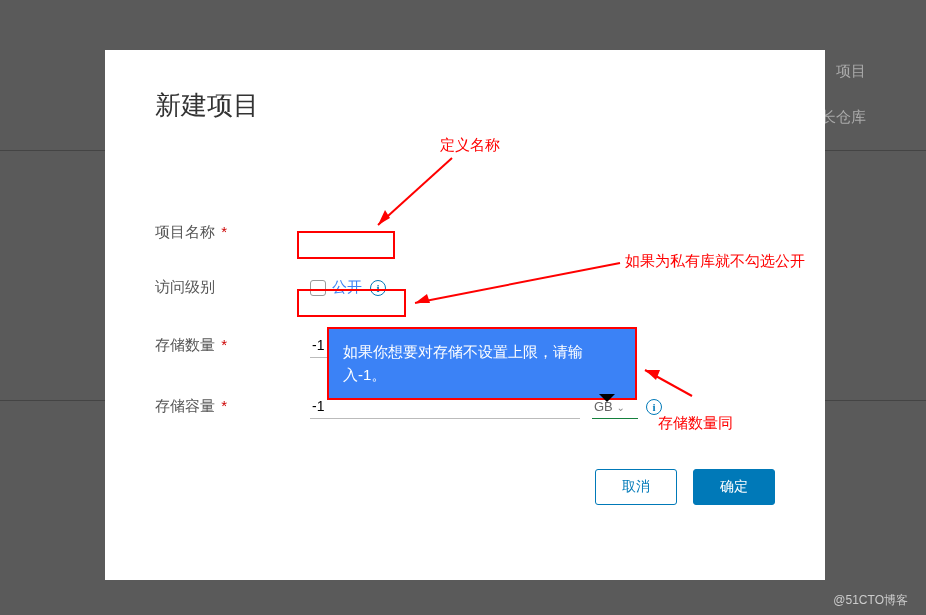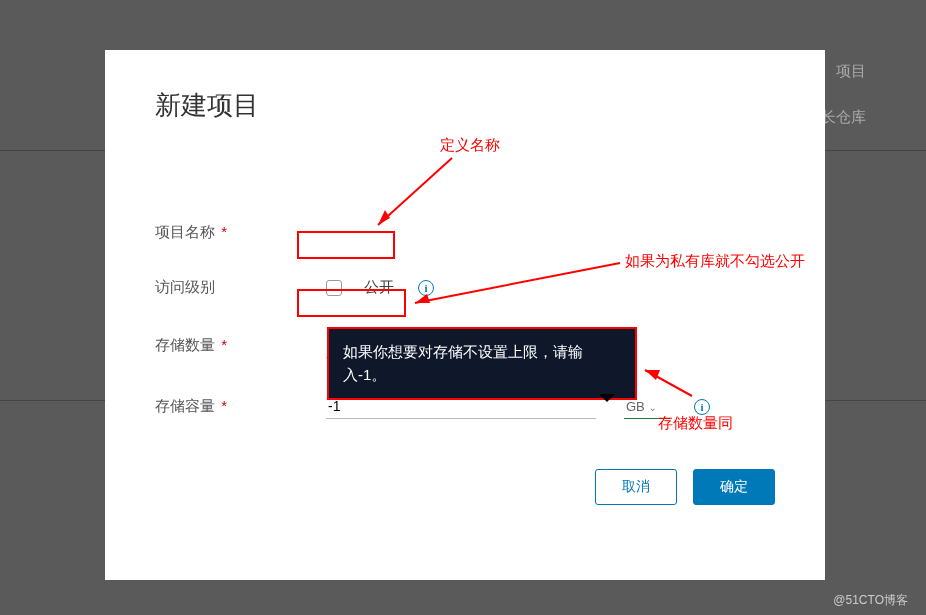--- a/index.html
+++ b/index.html
@@ -29,21 +29,20 @@
     .modal-title {
       font-size: 26px;
       color: #333;
       font-weight: 400;
       margin-bottom: 100px;
     }
     .form-row {
       display: flex;
       align-items: center;
       margin-bottom: 36px;
-      gap: 16px;
     }
     .form-label {
       width: 155px;
       font-size: 15px;
       color: #555;
     }
     .required { color: #c00; margin-left: 2px; }
     .underline-input {
       border: none;
       border-bottom: 1px solid #bbb;
@@ -104,21 +103,21 @@
       border: 1px solid #0079b8;
       color: #fff;
     }
     .red-box { border: 2px solid red; position: absolute; pointer-events: none; }
     .ann-text { color: red; font-size: 15px; position: absolute; }
     .tooltip {
       position: absolute;
       left: 327px;
       top: 327px;
       width: 310px;
-      background: #0f172a;
+      background: #3b82f6;
       color: #fff;
       border: 2px solid red;
       padding: 12px 14px;
       font-size: 15px;
       line-height: 1.5;
     }
     .tooltip::after {
       content: '';
       position: absolute;
       bottom: -12px;
@@ -147,21 +146,21 @@
       <span>项目名称</span>
       <span class="required">*</span>
     </div>
   </div>
 
   <div class="form-row">
     <div class="form-label">
       <span>访问级别</span>
     </div>
     <span class="checkbox"></span>
-    <span style="font-size:15px; color:#404040;">公开</span>
+    <span style="font-size:15px; color:#3b82f6;">公开</span>
     <span class="info-icon">i</span>
   </div>
 
   <div class="form-row">
     <div class="form-label">
       <span>存储数量</span>
       <span class="required">*</span>
     </div>
     <input class="underline-input" style="width: 90px;" value="-1">
   </div>

